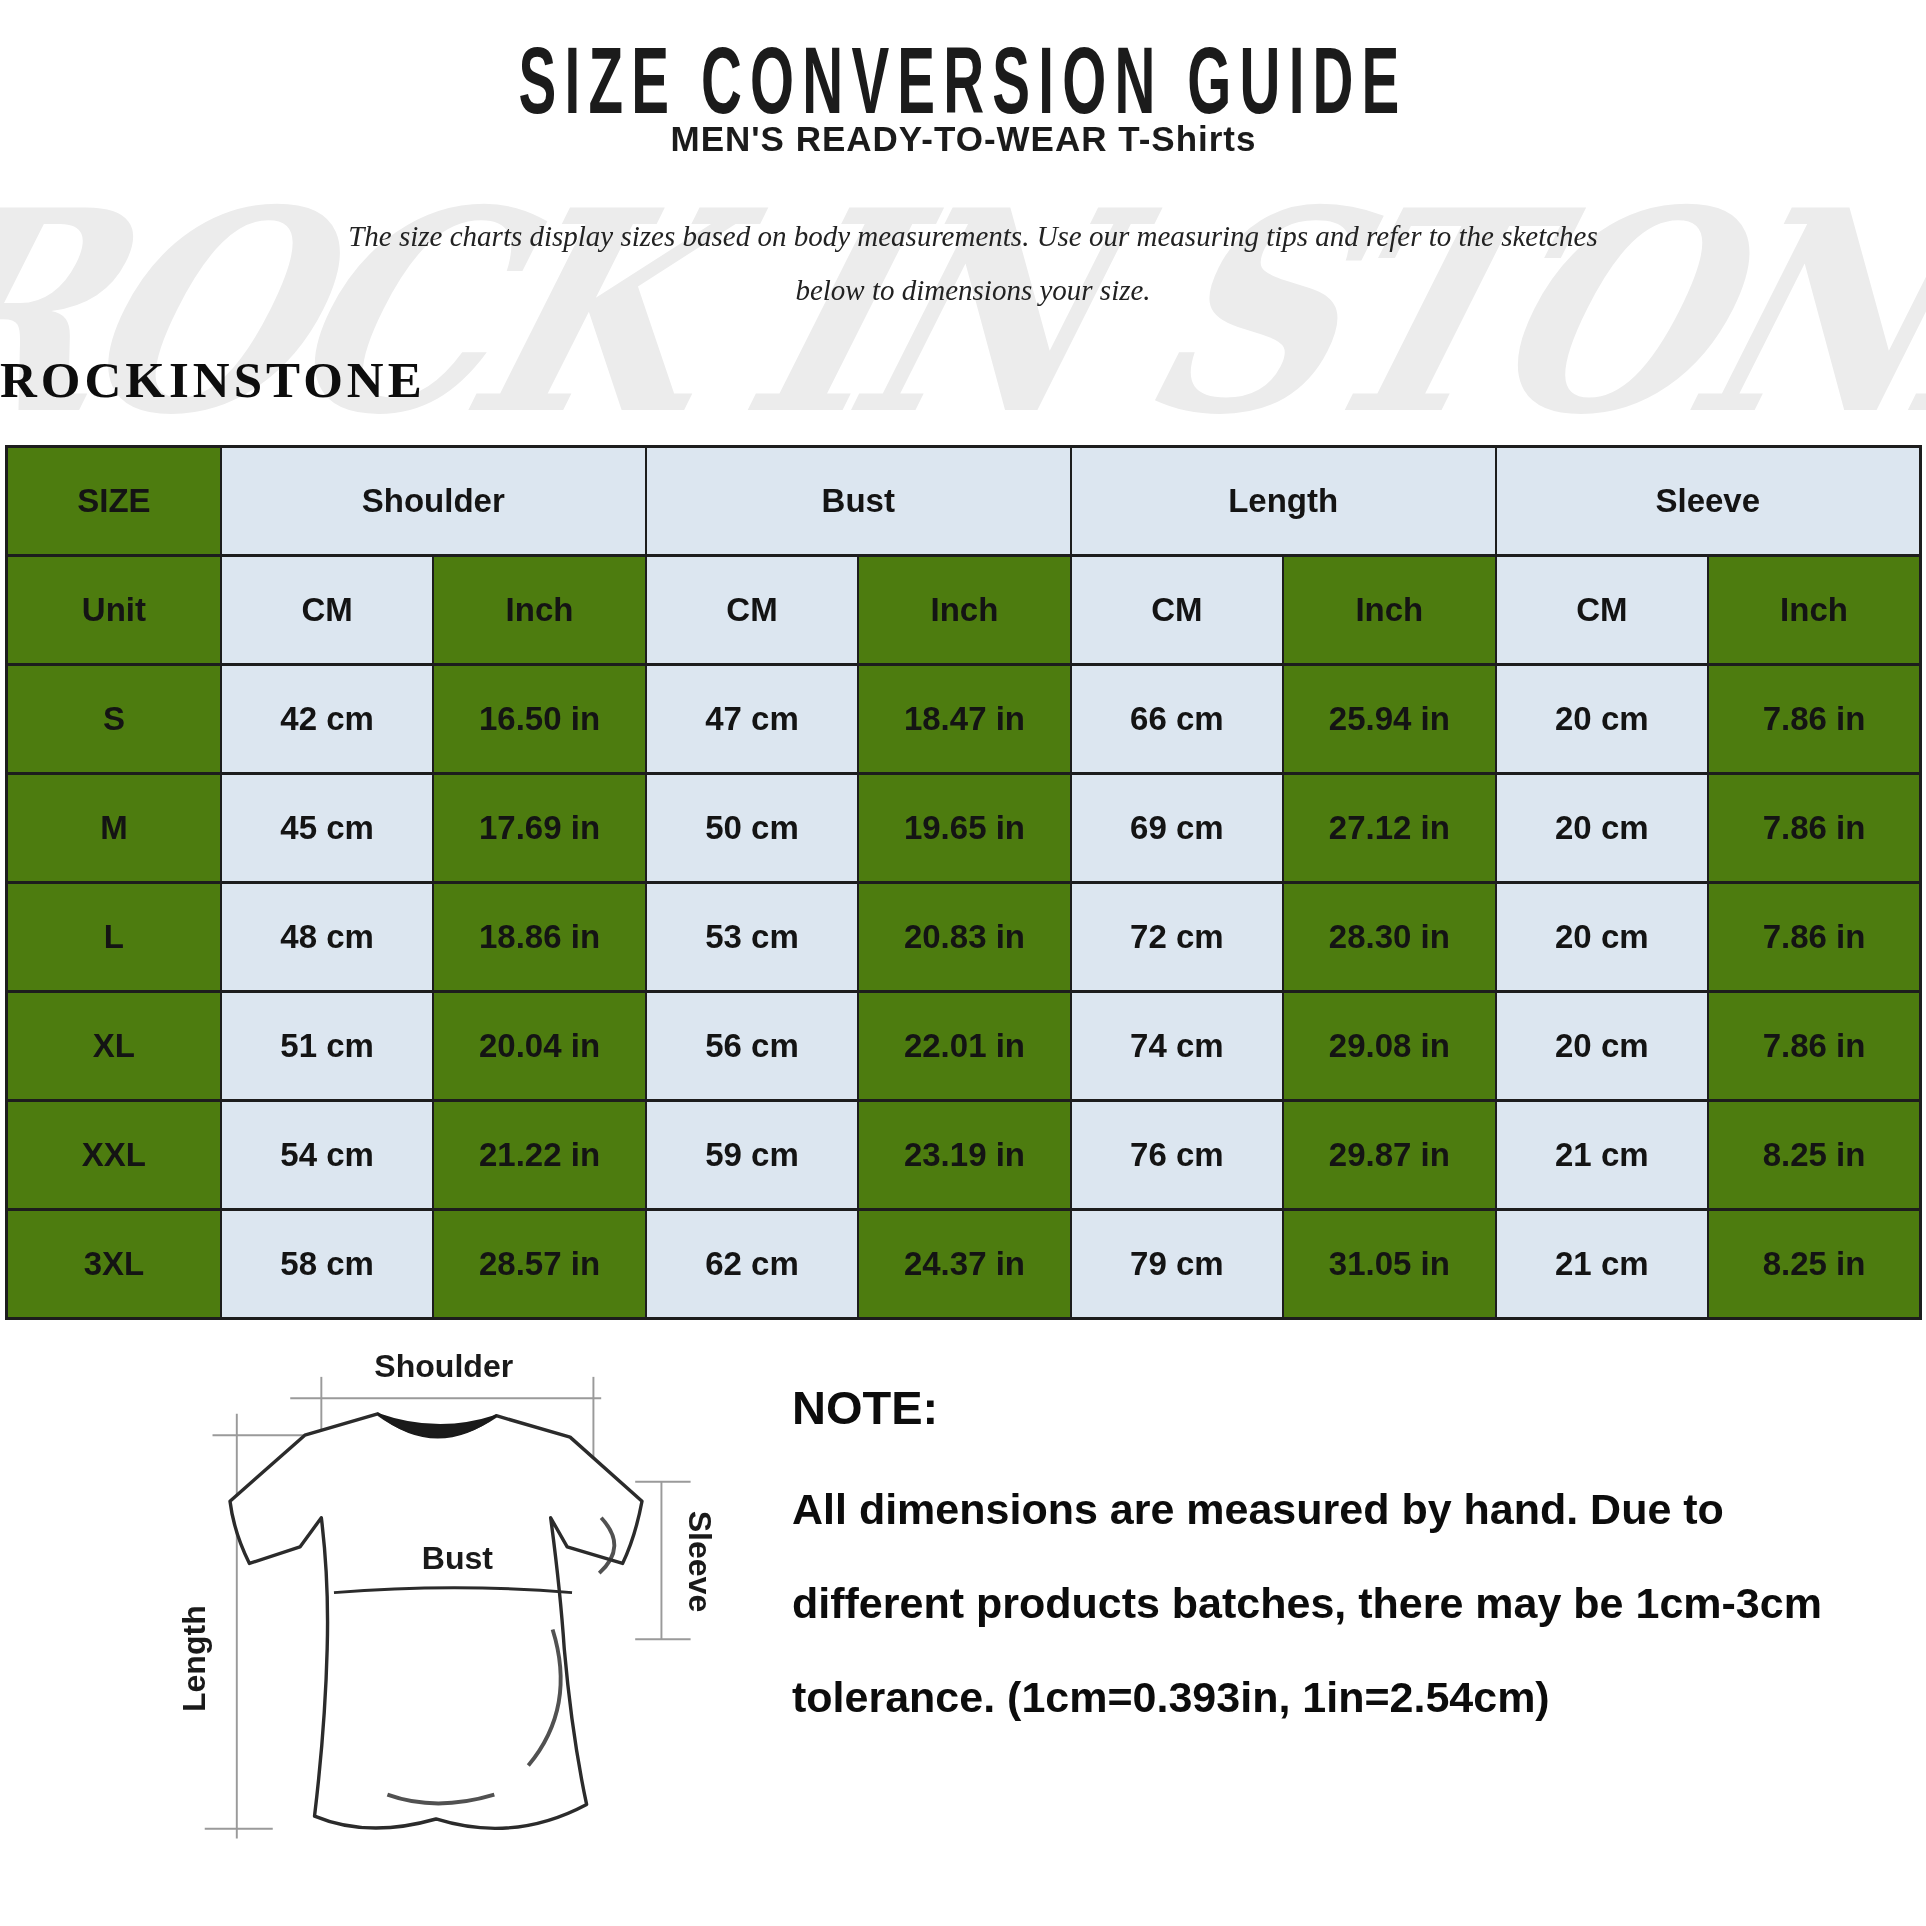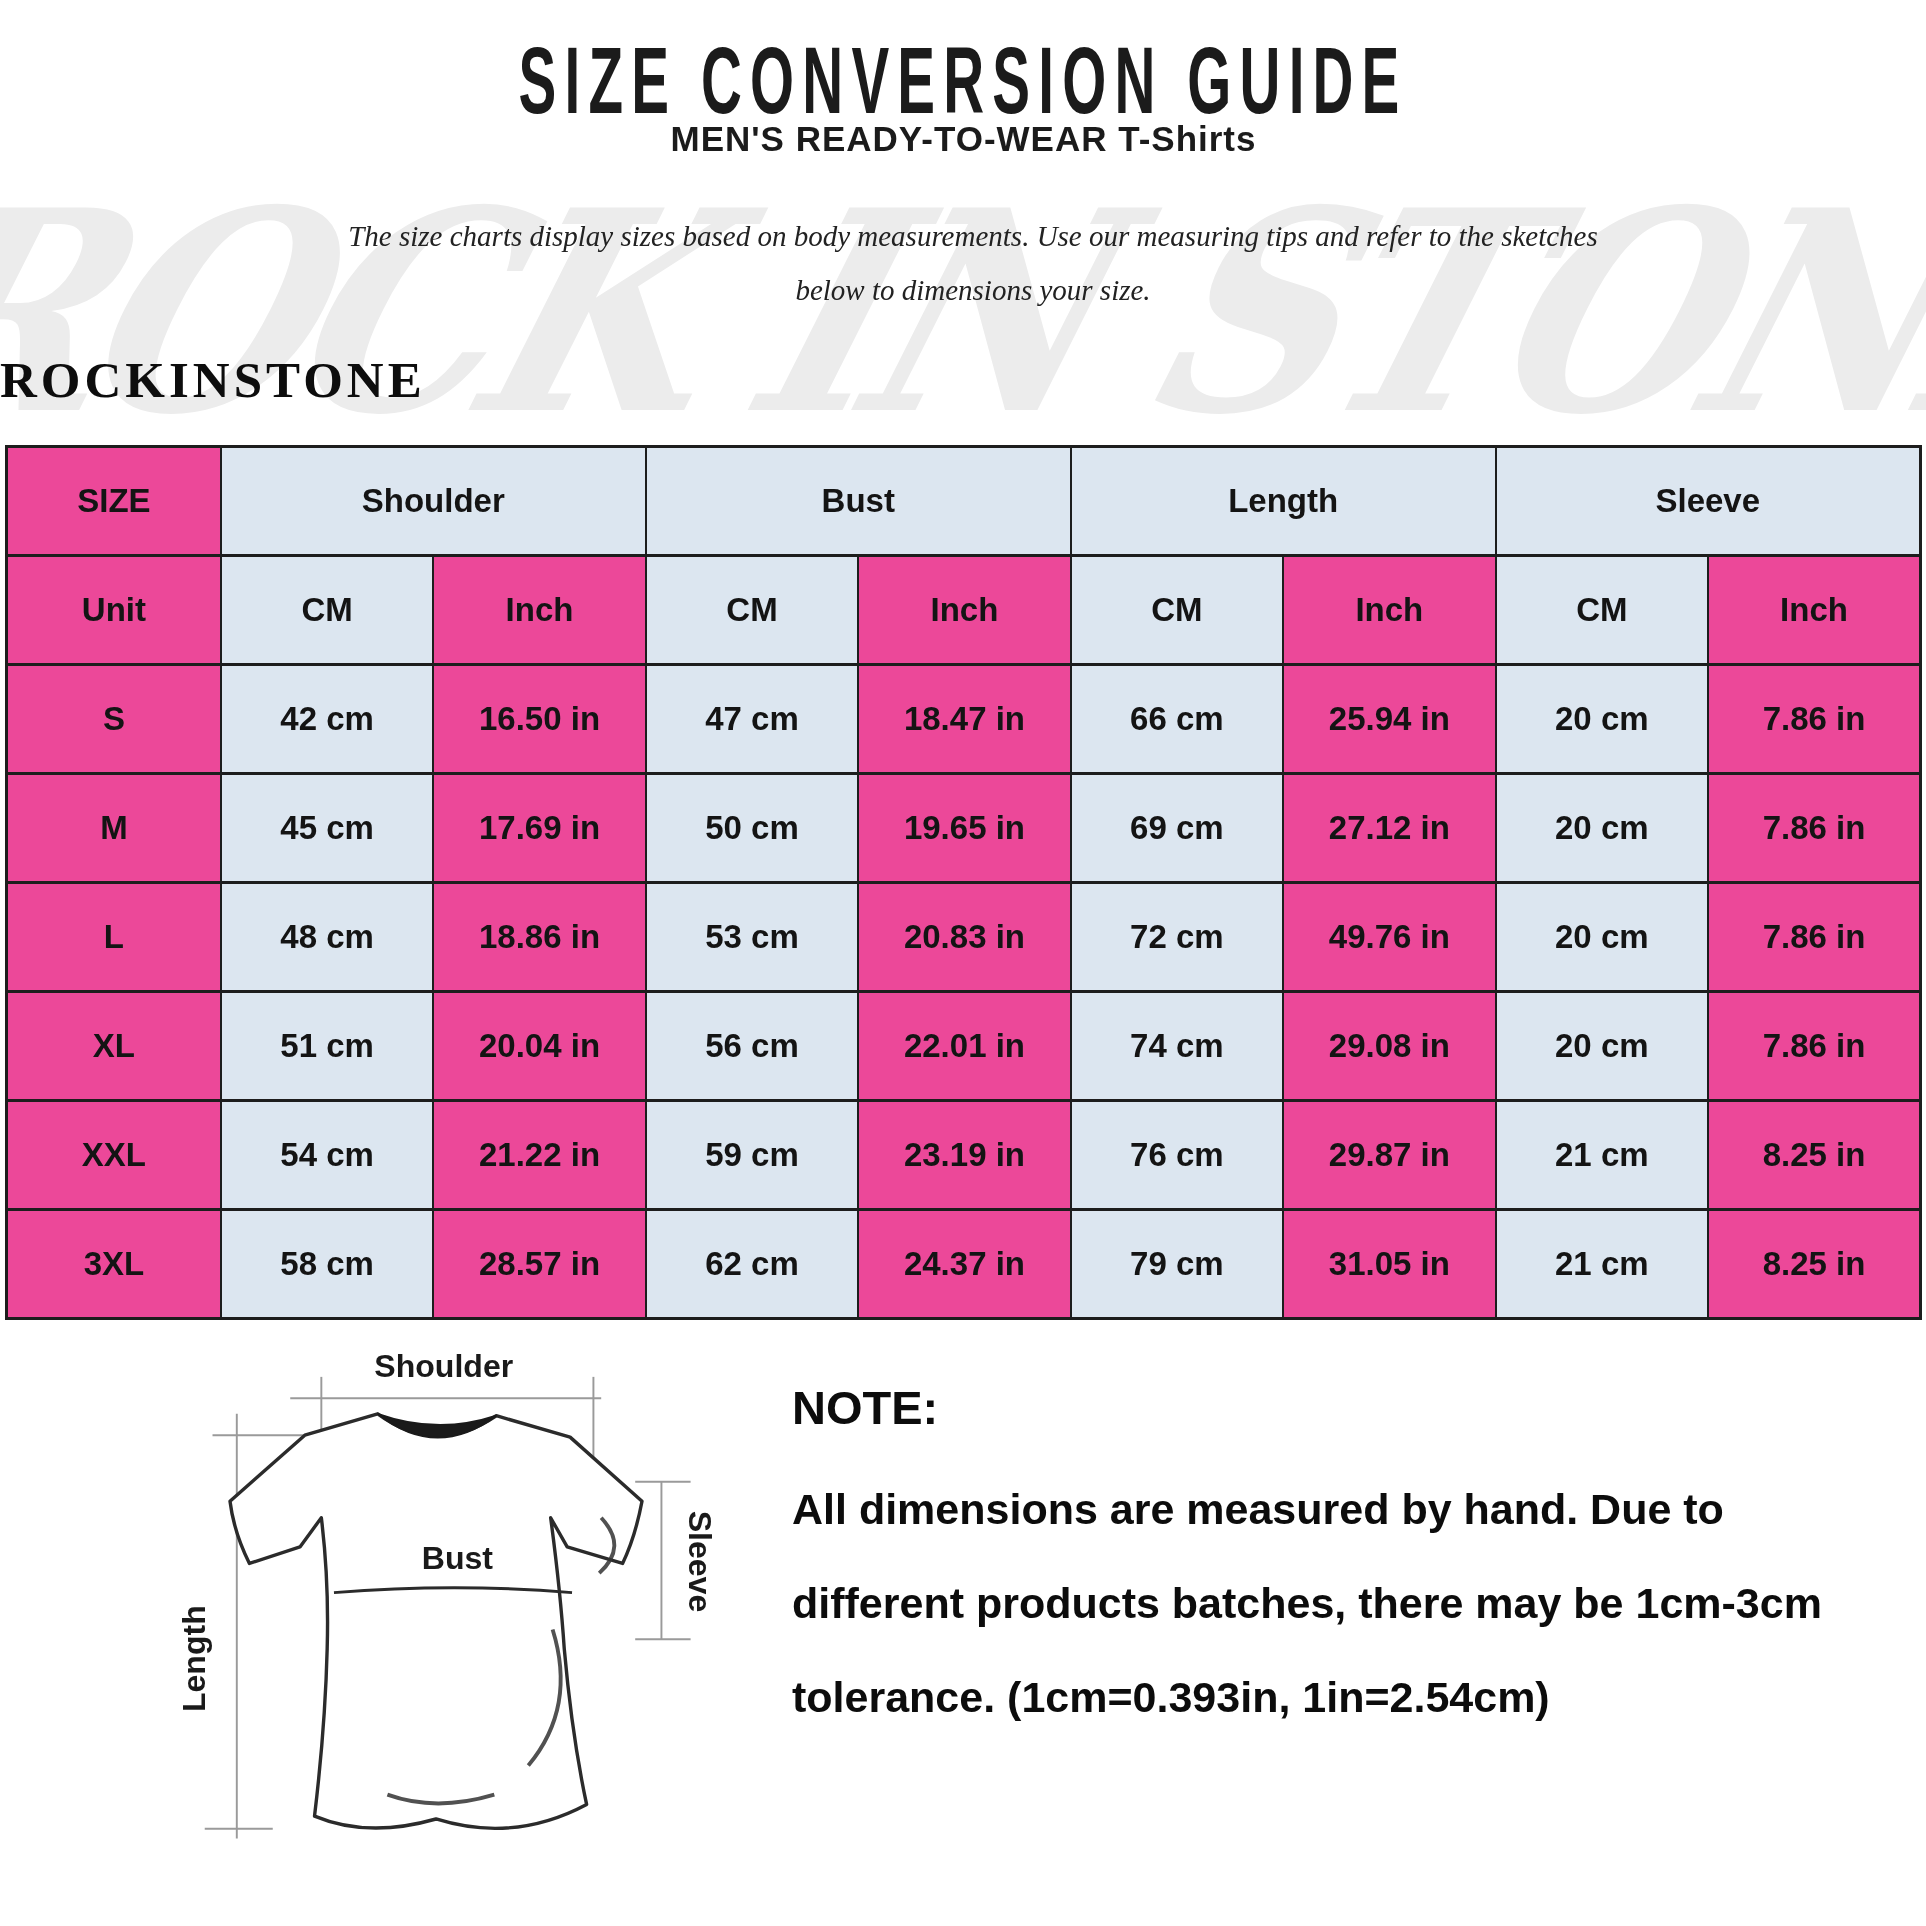--- a/index.html
+++ b/index.html
@@ -69,21 +69,21 @@
     font-size: 51px;
     letter-spacing: 4px;
     color: #0d0d0d;
   }
   
   table.size-table {
     width: 1917px;
     margin: 36px auto 0 auto;
     border-collapse: collapse;
     table-layout: fixed;
-    background: #ec4899;
+    background: #4d7c0f;
   }
   table.size-table td {
     border-left: 2px solid #1d1d1d;
     border-right: 2px solid #1d1d1d;
     border-top: 3px solid #1d1d1d;
     border-bottom: 3px solid #1d1d1d;
     text-align: center;
     vertical-align: middle;
     font-weight: bold;
     font-size: 33px;
@@ -197,21 +197,21 @@
           <td class="b">20 cm</td>
           <td>7.86 in</td>
         </tr>
         <tr>
           <td>L</td>
           <td class="b">48 cm</td>
           <td>18.86 in</td>
           <td class="b">53 cm</td>
           <td>20.83 in</td>
           <td class="b">72 cm</td>
-          <td>49.76 in</td>
+          <td>28.30 in</td>
           <td class="b">20 cm</td>
           <td>7.86 in</td>
         </tr>
         <tr>
           <td>XL</td>
           <td class="b">51 cm</td>
           <td>20.04 in</td>
           <td class="b">56 cm</td>
           <td>22.01 in</td>
           <td class="b">74 cm</td>

